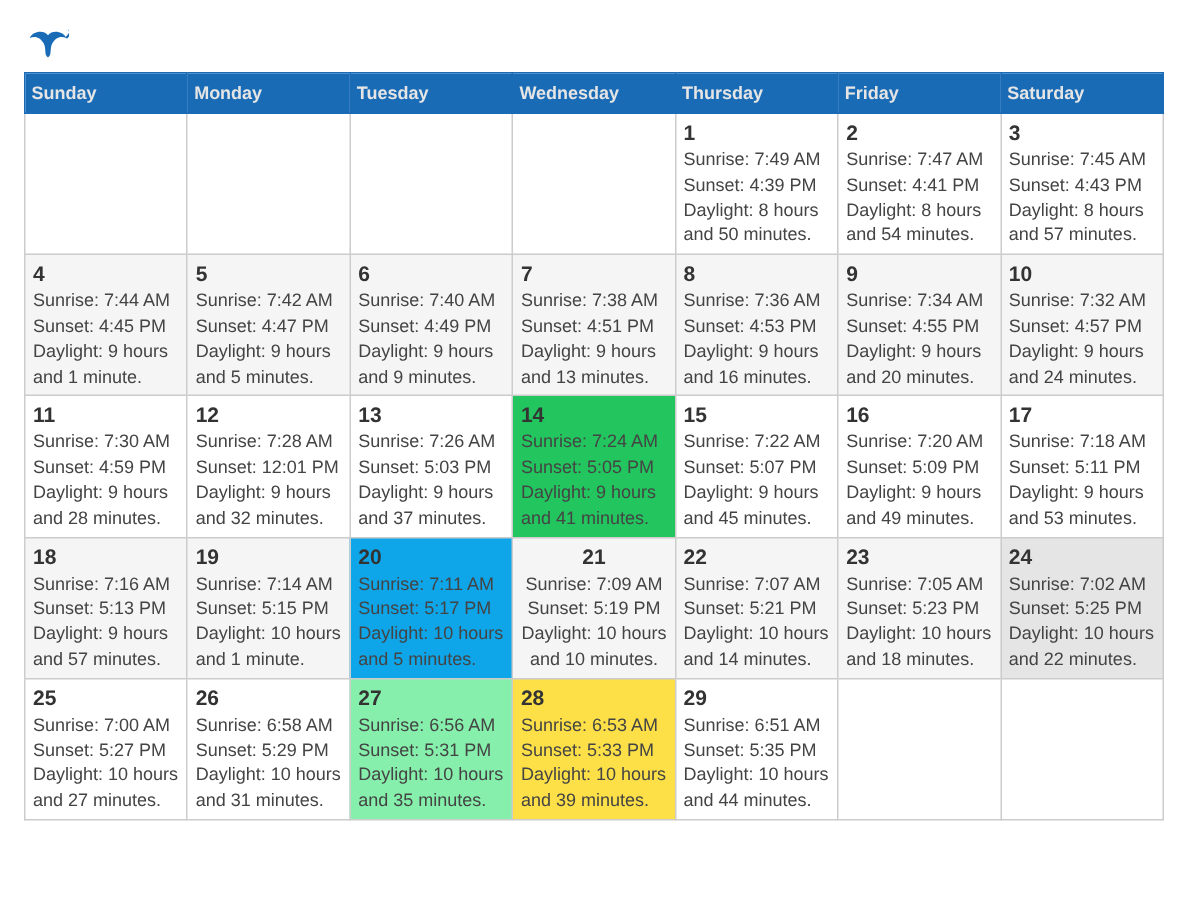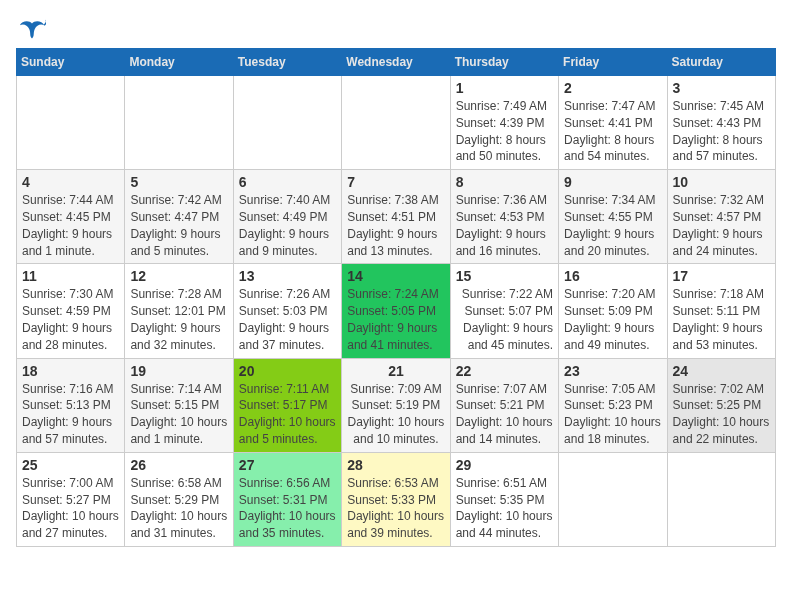--- a/index.html
+++ b/index.html
@@ -220,21 +220,21 @@
         </td>
         <td style="background: #22c55e;">
           <div class="day-number">14</div>
           <div class="day-info" style="white-space: pre-line;">Sunrise: 7:24 AM
 Sunset: 5:05 PM
 Daylight: 9 hours
 and 41 minutes.</div>
         </td>
         <td style="background: rgb(255, 255, 255);">
           <div class="day-number">15</div>
-          <div class="day-info" style="white-space: pre-line; text-align: right;">Sunrise: 7:22 AM
+          <div class="day-info" style="white-space: pre-line;">Sunrise: 7:22 AM
 Sunset: 5:07 PM
 Daylight: 9 hours
 and 45 minutes.</div>
         </td>
         <td style="background: rgb(255, 255, 255);">
           <div class="day-number">16</div>
           <div class="day-info" style="white-space: pre-line;">Sunrise: 7:20 AM
 Sunset: 5:09 PM
 Daylight: 9 hours
 and 49 minutes.</div>
@@ -255,21 +255,21 @@
 Daylight: 9 hours
 and 57 minutes.</div>
         </td>
         <td style="background: rgb(245, 245, 245);">
           <div class="day-number">19</div>
           <div class="day-info" style="white-space: pre-line;">Sunrise: 7:14 AM
 Sunset: 5:15 PM
 Daylight: 10 hours
 and 1 minute.</div>
         </td>
-        <td style="background: #84cc16;">
+        <td style="background: #0ea5e9;">
           <div class="day-number">20</div>
           <div class="day-info" style="white-space: pre-line;">Sunrise: 7:11 AM
 Sunset: 5:17 PM
 Daylight: 10 hours
 and 5 minutes.</div>
         </td>
         <td style="background: rgb(245, 245, 245); text-align: center;">
           <div class="day-number">21</div>
           <div class="day-info" style="white-space: pre-line;">Sunrise: 7:09 AM
 Sunset: 5:19 PM
@@ -313,21 +313,21 @@
 Daylight: 10 hours
 and 31 minutes.</div>
         </td>
         <td style="background: #86efac;">
           <div class="day-number">27</div>
           <div class="day-info" style="white-space: pre-line;">Sunrise: 6:56 AM
 Sunset: 5:31 PM
 Daylight: 10 hours
 and 35 minutes.</div>
         </td>
-        <td style="background: #fef9c3; margin-left: 16px;">
+        <td style="background: #fde047; margin-left: 16px;">
           <div class="day-number">28</div>
           <div class="day-info" style="white-space: pre-line;">Sunrise: 6:53 AM
 Sunset: 5:33 PM
 Daylight: 10 hours
 and 39 minutes.</div>
         </td>
         <td style="background: rgb(255, 255, 255);">
           <div class="day-number">29</div>
           <div class="day-info" style="white-space: pre-line;">Sunrise: 6:51 AM
 Sunset: 5:35 PM

